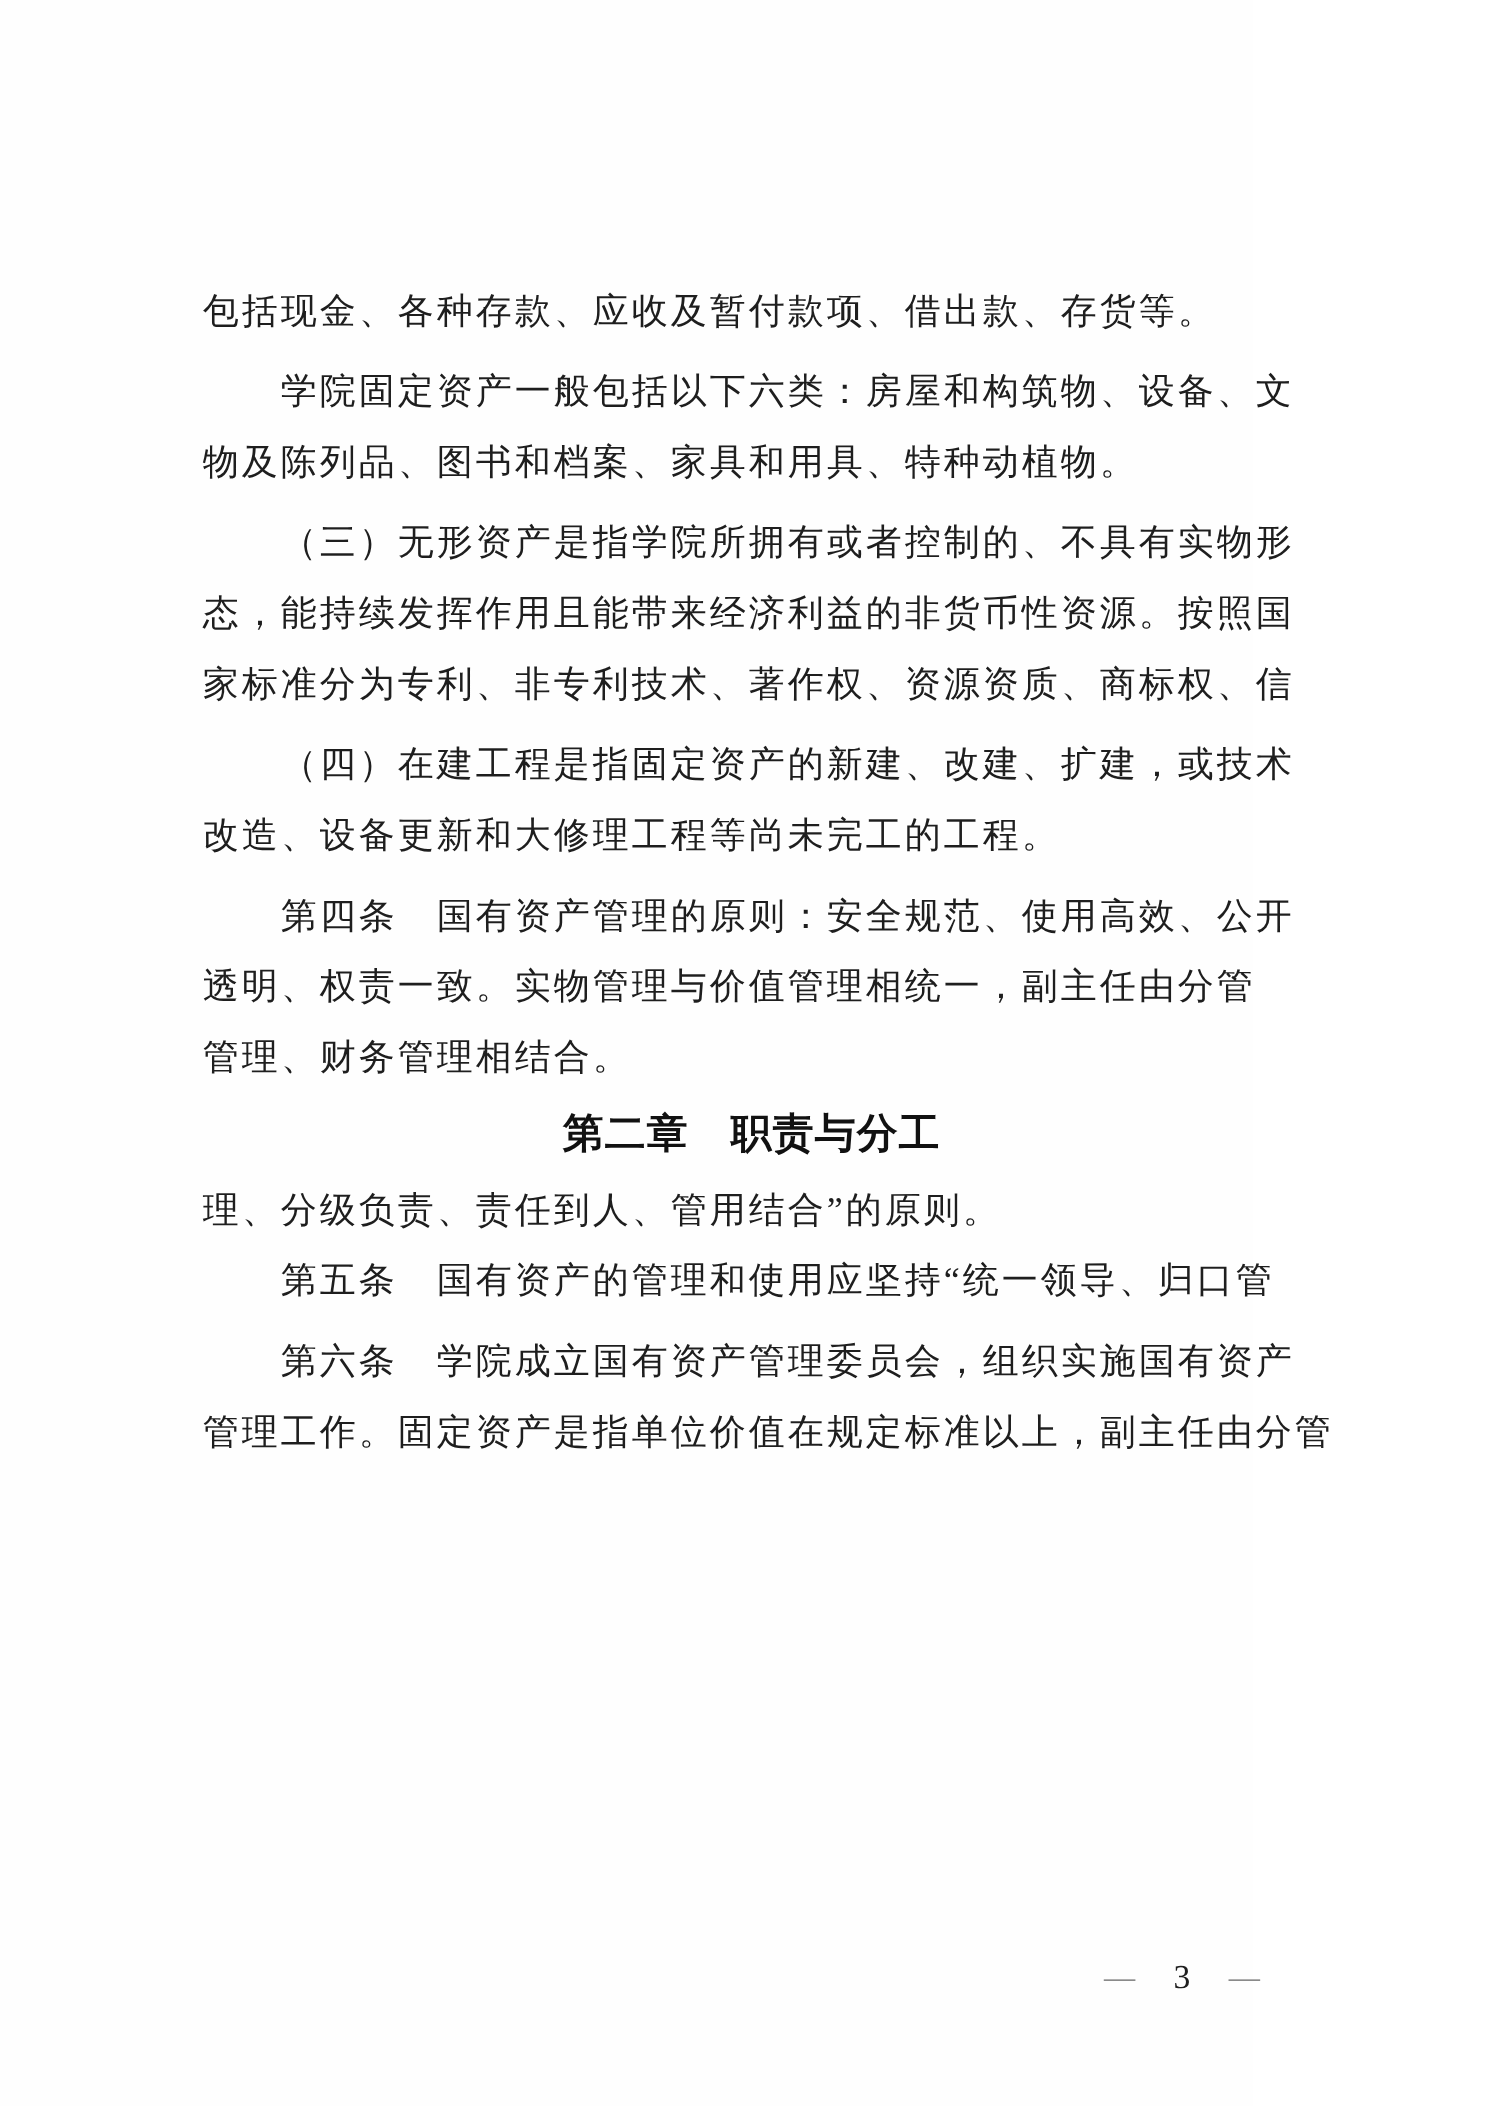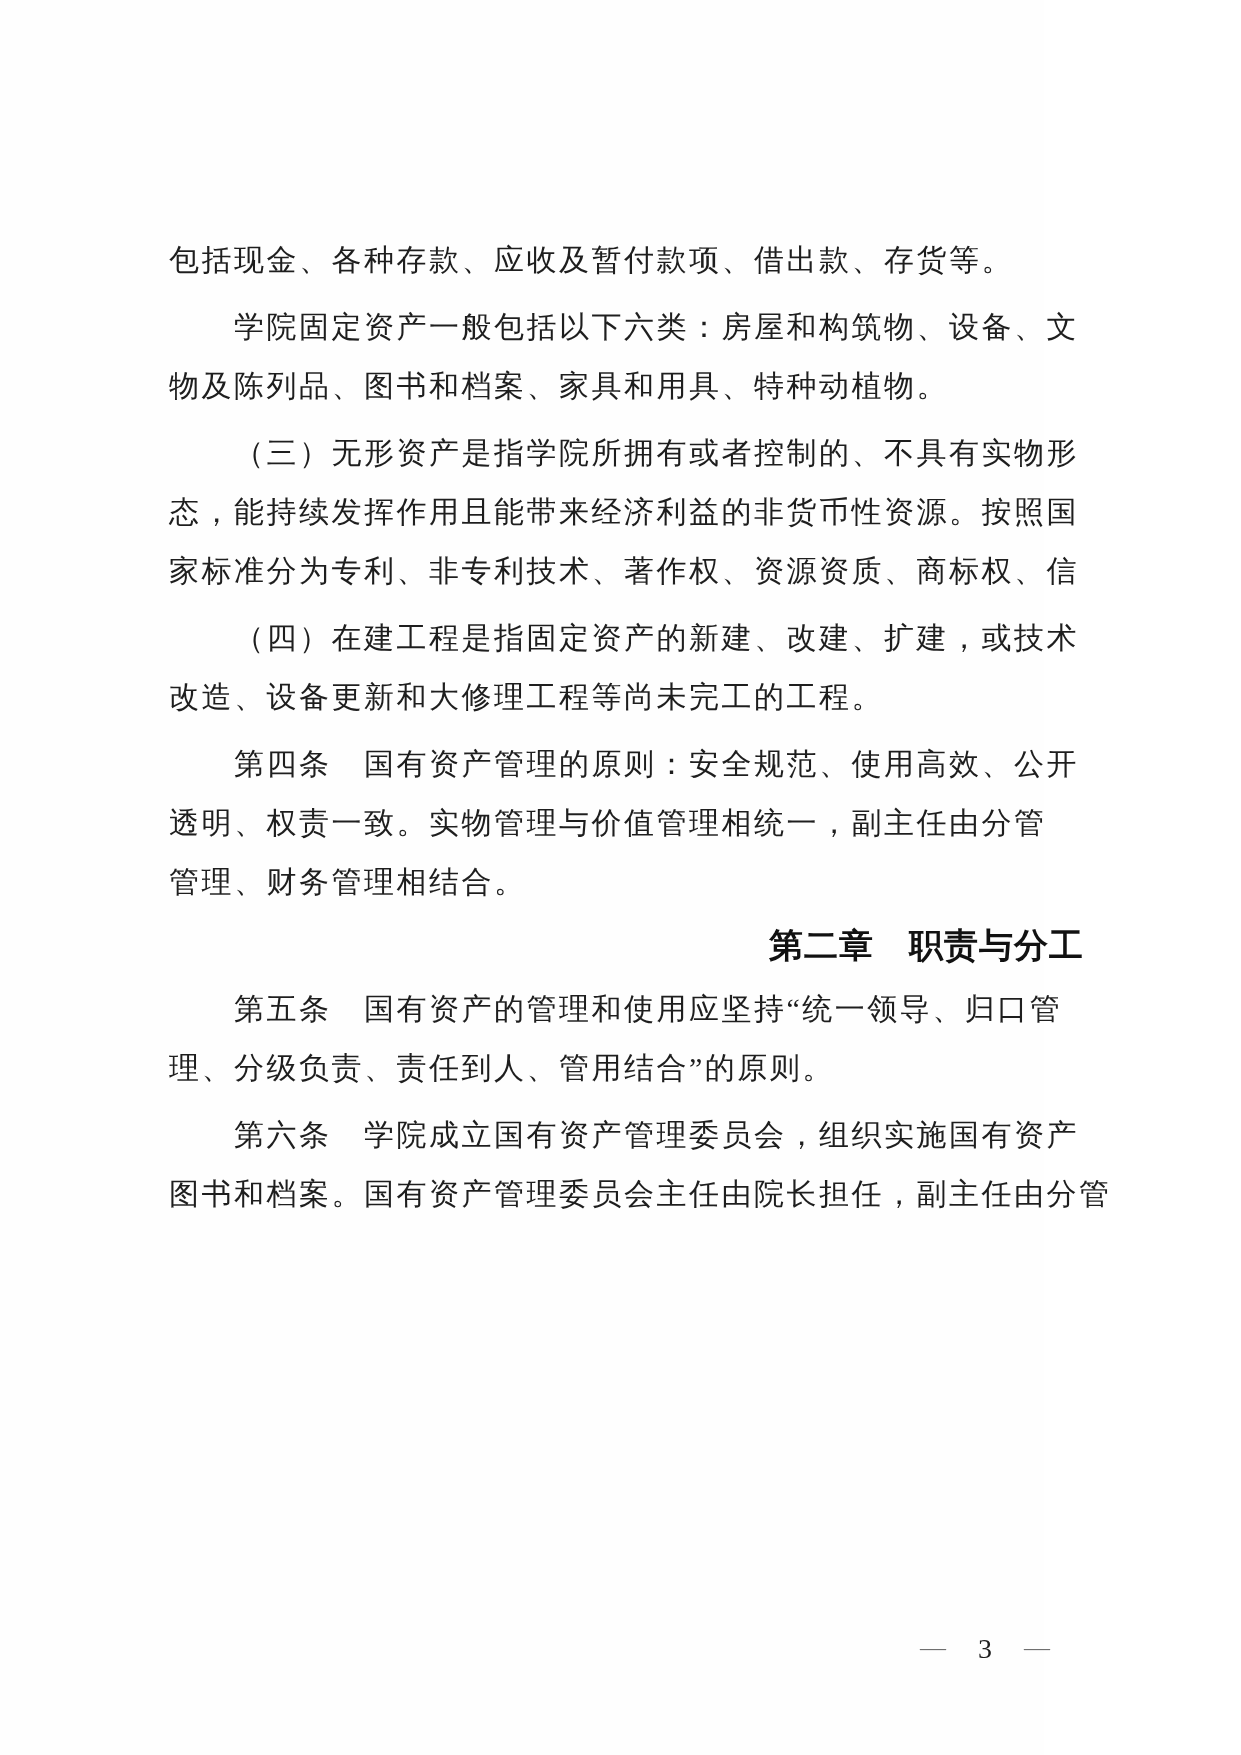--- a/index.html
+++ b/index.html
@@ -37,21 +37,21 @@
   }
   .text-line.indent {
     text-indent: 65px;
   }
   .chapter-heading {
     font-family: "Liberation Sans", sans-serif;
     font-weight: 700;
     font-size: 34px;
     line-height: 52px;
     letter-spacing: 1px;
-    text-align: right;
+    text-align: center;
     color: #111111;
     white-space: nowrap;
   }
   .page-footer {
     position: absolute;
     left: 920px;
     top: 1633px;
     width: 130px;
     display: flex;
     justify-content: space-between;
@@ -90,26 +90,26 @@
         <div class="text-line indent">（四）在建工程是指固定资产的新建、改建、扩建，或技术</div>
         <div class="text-line">改造、设备更新和大修理工程等尚未完工的工程。</div>
       </div>
       <div class="paragraph">
         <div class="text-line indent">第四条　国有资产管理的原则：安全规范、使用高效、公开</div>
         <div class="text-line">透明、权责一致。实物管理与价值管理相统一，副主任由分管</div>
         <div class="text-line">管理、财务管理相结合。</div>
       </div>
       <div class="chapter-heading">第二章　职责与分工</div>
       <div class="paragraph">
+        <div class="text-line">理、分级负责、责任到人、管用结合”的原则。</div>
         <div class="text-line indent">第五条　国有资产的管理和使用应坚持“统一领导、归口管</div>
-        <div class="text-line">理、分级负责、责任到人、管用结合”的原则。</div>
       </div>
       <div class="paragraph">
         <div class="text-line indent">第六条　学院成立国有资产管理委员会，组织实施国有资产</div>
-        <div class="text-line">图书和档案。国有资产管理委员会主任由院长担任，副主任由分管</div>
+        <div class="text-line">管理工作。固定资产是指单位价值在规定标准以上，副主任由分管</div>
       </div>
     </div>
   <div class="page-footer">
     <span class="footer-dash">—</span>
     <span class="page-number">3</span>
     <span class="footer-dash">—</span>
   </div>
 </div>
 
 </body></html>

